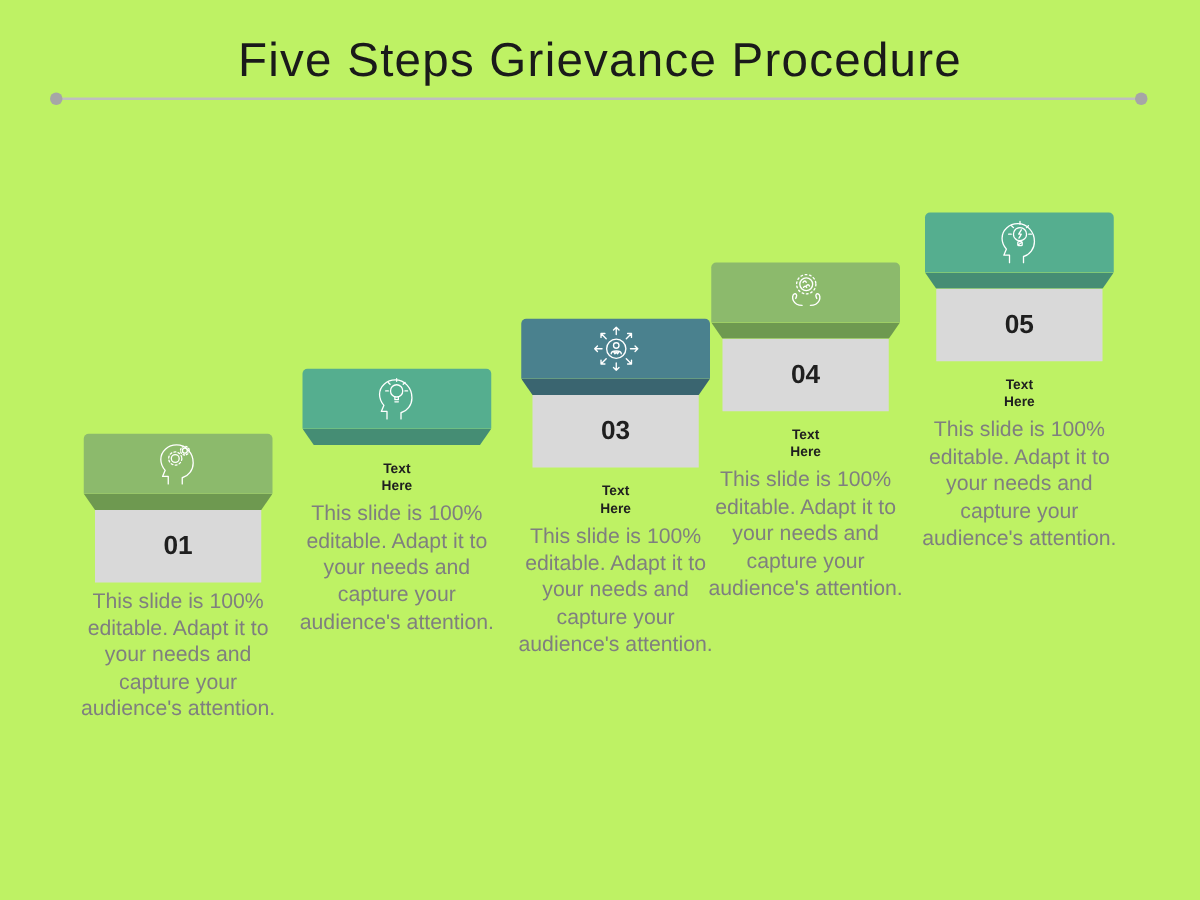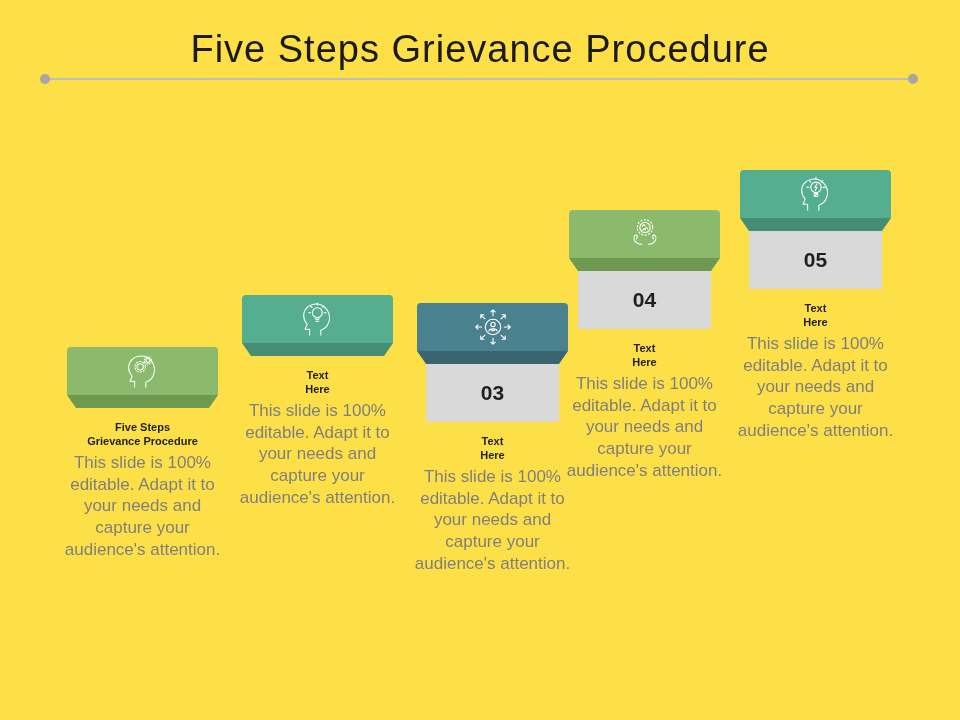--- a/index.html
+++ b/index.html
@@ -1,16 +1,16 @@
 <!DOCTYPE html>
 <html><head>
 <meta charset="utf-8">
 <style>
   html,body{margin:0;padding:0;background:#ffffff;}
-  .slide{position:relative;width:960px;height:720px;background:#fde047;overflow:hidden;
+  .slide{position:relative;width:960px;height:720px;background:#bef264;overflow:hidden;
          font-family:"Liberation Sans",sans-serif;}
   .title{position:absolute;top:28px;left:0;width:100%;text-align:center;
          font-size:38px;font-weight:400;color:#1a1a1a;letter-spacing:1px;}
   .divider{position:absolute;top:78px;left:46px;width:868px;height:2px;background:#bfbfbf;}
   .dot{position:absolute;width:10px;height:10px;border-radius:50%;background:#a6a6a6;top:74px;}
   .dot-left{left:40px;}
   .dot-right{left:908px;}
   .step-col{position:absolute;width:175px;text-align:center;}
   .hdr{width:151px;height:48px;margin:0 auto;border-radius:4px 4px 0 0;
        display:flex;align-items:center;justify-content:center;}
@@ -38,22 +38,23 @@
     <div class="hdr" style="background-color: rgb(140, 186, 108);">
       <svg class="icon" viewBox="0 0 60 60" width="42" height="42" fill="none" stroke="#ffffff" stroke-width="1.5" stroke-linecap="round" stroke-linejoin="round">
         <path d="M34 53 V46 C41 44 46.5 37 46.5 29 C46.5 17.5 38 8.5 27.5 8.5 C17.5 8.5 9.5 16 9.5 25 C9.5 30 11.5 34 14.5 37.5 L11.5 44.5 H18 V53"></path>
         <circle cx="26" cy="24" r="4.5"></circle>
         <circle cx="26" cy="24" r="7.5" stroke-dasharray="2.2 2.6"></circle>
         <circle cx="37" cy="15" r="2.8"></circle>
         <circle cx="37" cy="15" r="5" stroke-dasharray="1.8 2.2"></circle>
       </svg>
     </div>
     <div class="bevel" style="background-color: rgb(110, 153, 80);"></div>
-    <div class="heading">Five Steps
-Grievance Procedure</div>
+    <div class="numblock" style="background-color: rgb(217, 217, 217);">
+      <span class="num">01</span>
+    </div>
     <div class="desc">This slide is 100%
 editable. Adapt it to
 your needs and
 capture your
 audience's attention.</div>
   </div>
 
   <div class="step-col" style="left:230px;top:295px;">
     <div class="hdr" style="background-color: rgb(85, 174, 143);">
       <svg class="icon" viewBox="0 0 60 60" width="42" height="42" fill="none" stroke="#ffffff" stroke-width="1.5" stroke-linecap="round" stroke-linejoin="round">
@@ -66,21 +67,21 @@
     <div class="bevel" style="background-color: rgb(69, 141, 116);"></div>
     <div class="heading">Text
 Here</div>
     <div class="desc">This slide is 100%
 editable. Adapt it to
 your needs and
 capture your
 audience's attention.</div>
   </div>
 
-  <div class="step-col" style="left:405px;top:255px;margin-top:48px;">
+  <div class="step-col" style="left:405px;top:255px;">
     <div class="hdr" style="background-color: rgb(74, 129, 142);">
       <svg class="icon" viewBox="0 0 60 60" width="44" height="44" fill="none" stroke="#ffffff" stroke-width="1.5" stroke-linecap="round" stroke-linejoin="round">
         <defs>
             <path id="arw" d="M30 14.5 V6.5 M27 9.5 L30 6.5 L33 9.5"></path>
           </defs>
         <circle cx="30" cy="30" r="10.5"></circle>
         <circle cx="30" cy="26.5" r="3"></circle>
         <path d="M24.5 35.5 C24.5 31.5 35.5 31.5 35.5 35.5"></path>
         <path d="M27.3 33.5 l1.3 2 l1.4 -2 l1.4 2 l1.3 -2"></path>
         <use href="#arw"></use>

